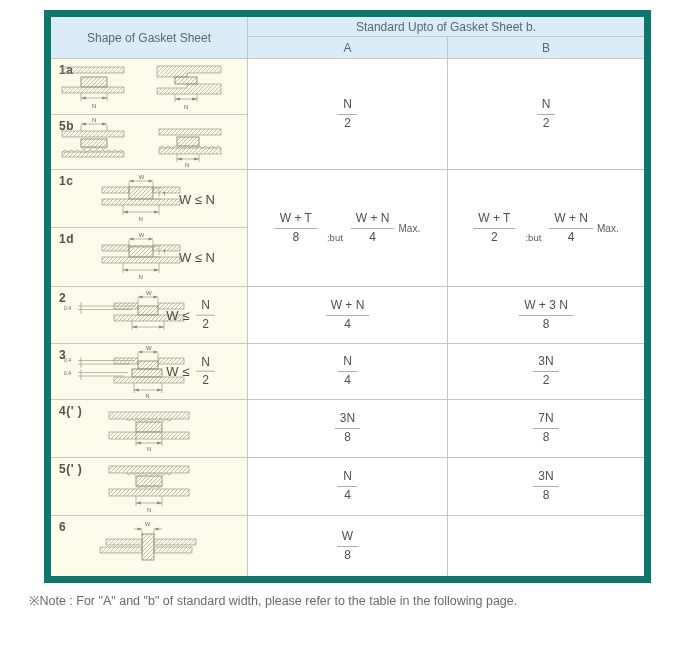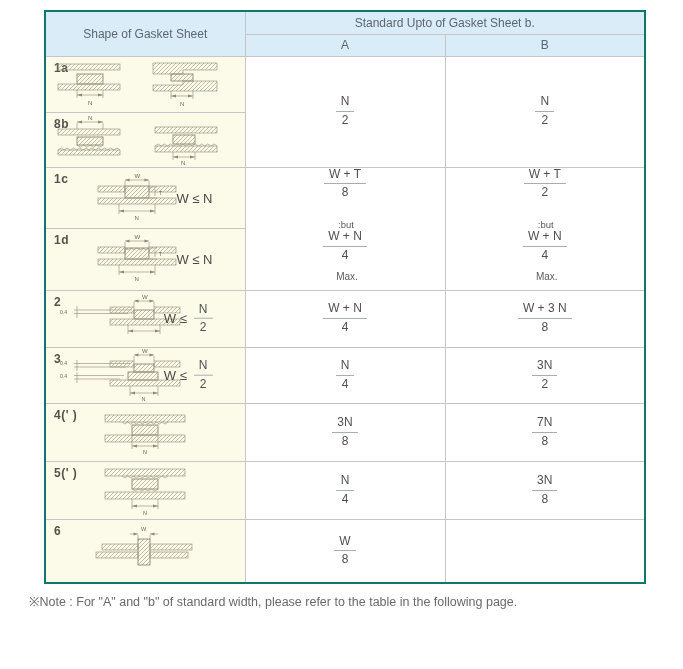--- a/index.html
+++ b/index.html
@@ -5,21 +5,21 @@
   html,body{margin:0;padding:0;}
   body{
     width:683px;height:669px;background:#ffffff;
     font-family:"Liberation Sans",sans-serif;color:#4f4f4f;
     position:relative;overflow:hidden;
   }
   .page{position:absolute;left:0;top:0;width:683px;height:669px;}
   table.gasket{
     border-collapse:collapse;table-layout:fixed;
     margin:10px 0 0 44px;width:601px;
-    border:2px solid #0f766e;
+    border:7px solid #0f766e;
   }
   col{width:200px;}
   th,td{border:1px solid #c6c6c6;padding:0;}
   thead th{
     background:#d9ecf8;color:#5b6770;font-weight:normal;
     font-size:12px;text-align:center;
   }
   .hr1{height:23px;}
   .hr2{height:22px;}
   td.shape{background:#fcfae8;position:relative;}
@@ -30,21 +30,21 @@
   }
   .diag{position:absolute;inset:0;display:flex;align-items:center;justify-content:center;}
   .diag svg{display:block;}
   .constraint{
     position:absolute;right:32px;top:50%;transform:translateY(-50%);
     font-size:13px;color:#4a4a4a;display:flex;align-items:center;gap:7px;white-space:nowrap;
   }
   .frac{display:inline-block;text-align:center;vertical-align:middle;font-size:12px;color:#4f4f4f;line-height:1.15;}
   .frac .num{display:block;padding:0 5px 2px;border-bottom:1px solid #a7adb3;}
   .frac .den{display:block;padding-top:2px;}
-  .combo{display:flex;align-items:center;justify-content:center;gap:0;flex-direction:column;}
+  .combo{display:flex;align-items:center;justify-content:center;gap:0;}
   .conj{font-size:9.5px;color:#5a5a5a;margin:19px 8px 0 10px;}
   .maxl{font-size:10px;color:#5a5a5a;margin:8px 0 8px 4px;}
   .notes{margin:9px 0 0 29px;font-size:12.5px;color:#6a6a6a;line-height:1.45;}
   .notes div{white-space:nowrap;}
   
   text{font-family:"Liberation Sans",sans-serif;fill:#6b665a;}
 </style>
 </head>
 <body>
 
@@ -113,21 +113,21 @@
       </td>
       <td class="formula" rowspan="2">
         <span class="frac">
           <span class="num">N</span><span class="den">2</span>
         </span>
       </td>
     </tr>
 
     <tr style="height:55px">
       <td class="shape">
-        <span class="rowlab">8b</span>
+        <span class="rowlab">5b</span>
         <div class="diag">
           <svg width="190" height="52" viewBox="0 0 190 52">
             <g stroke="#8f8a76" stroke-width="0.6">
               <line x1="27" y1="8" x2="53" y2="8"></line>
               <path d="M27,8 l5,-1.6 v3.2 z" fill="#8f8a76" stroke="none"></path>
               <path d="M53,8 l-5,-1.6 v3.2 z" fill="#8f8a76" stroke="none"></path>
               <line x1="27" y1="9" x2="27" y2="15"></line>
                   <line x1="53" y1="9" x2="53" y2="15"></line>
               <rect x="8" y="15" width="62" height="6" fill="url(#hp)"></rect>
               <rect x="27" y="23" width="26" height="8" fill="url(#hp)" stroke-width="0.9"></rect>

